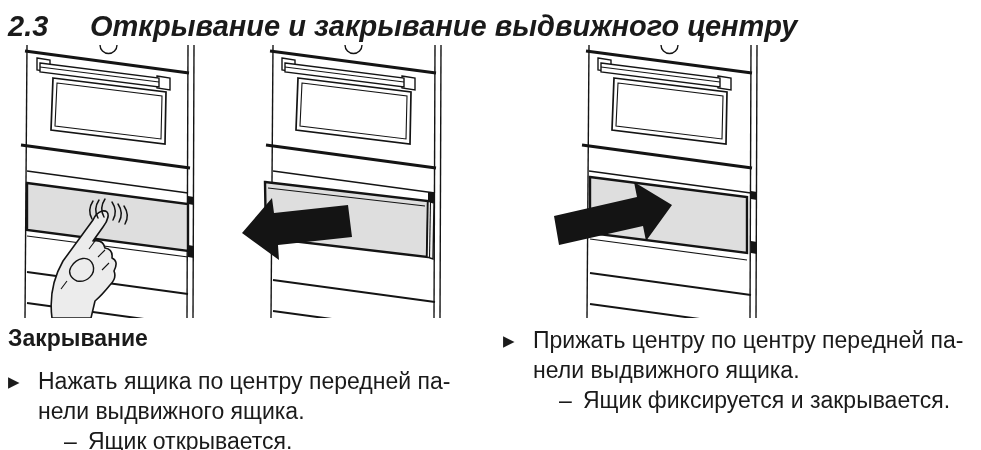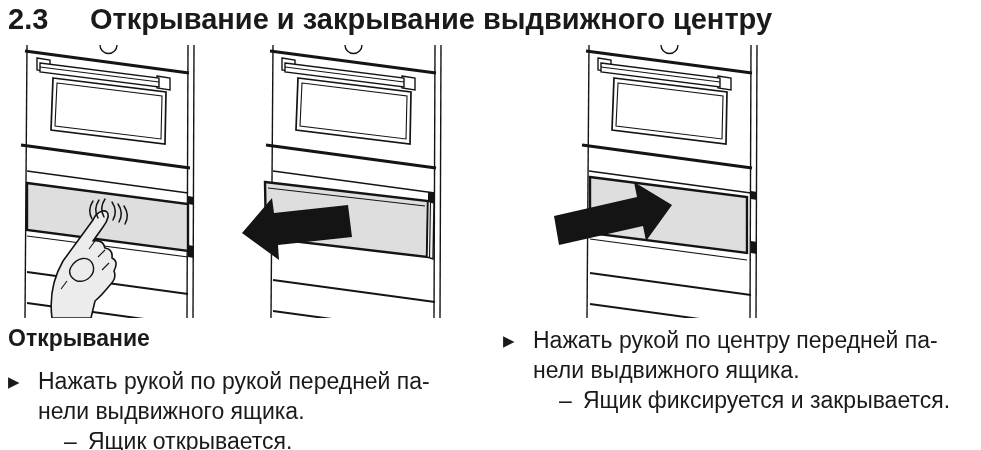--- a/index.html
+++ b/index.html
@@ -7,21 +7,21 @@
     --panel:#dedede;
     --hand:#ececec;
     --text:#1a1a1a;
   }
   html,body{margin:0;padding:0;background:#fff;}
   .page{
     position:relative;width:981px;height:450px;background:#fff;overflow:hidden;
     font-family:"Liberation Sans","DejaVu Sans",sans-serif;color:var(--text);
   }
   
-  .heading{position:absolute;top:3px;left:8px;display:flex;line-height:32px;}
+  .heading{position:absolute;top:10px;left:8px;display:flex;line-height:32px;font-style:italic;}
   .hnum{width:82px;font-size:29px;font-weight:bold;}
   .htitle{font-size:29px;font-weight:bold;white-space:nowrap;}
   
   svg.fig{position:absolute;top:45px;height:273px;}
   .ln  {stroke:var(--line);stroke-width:1.4;fill:none;}
   .ln2 {stroke:var(--line);stroke-width:2;fill:none;}
   .thk {stroke:var(--line);stroke-width:3;fill:none;}
   .thin{stroke:var(--line);stroke-width:1.1;fill:none;}
   .lnf {stroke:var(--line);stroke-width:1.4;fill:#fff;}
   .ln2f{stroke:var(--line);stroke-width:1.7;fill:#fff;}
@@ -147,39 +147,39 @@
       <line x1="47" y1="194" x2="204" y2="215" class="thin"></line>
       <line x1="47" y1="228" x2="208" y2="250" class="ln2"></line>
       <line x1="47" y1="259" x2="208" y2="281" class="ln2"></line>
       <polygon points="208,146 214,147 214,155 208,154" class="blk"></polygon>
       <polygon points="208,196 214,197 214,209 208,208" class="blk"></polygon>
     </g>
     <polygon class="blk" points="11,171 94,152 91,137 129,160 103,196 100,181 16,200"></polygon>
   </svg>
 
   <section class="col col-left">
-    <h3 class="subhead">Открывание</h3>
+    <h3 class="subhead">Закрывание</h3>
     <div class="step">
       <span class="marker">▶</span>
       <div class="step-text">
-        <span>Нажать рукой по рукой передней па-</span><br>
+        <span>Нажать ящика по центру передней па-</span><br>
         <span>нели выдвижного ящика.</span>
       </div>
     </div>
     <div class="result">
       <span class="dash">–</span>
       <span>Ящик открывается.</span>
     </div>
   </section>
 
   <section class="col col-right">
     <div class="step">
       <span class="marker">▶</span>
       <div class="step-text">
-        <span>Нажать рукой по центру передней па-</span><br>
+        <span>Прижать центру по центру передней па-</span><br>
         <span>нели выдвижного ящика.</span>
       </div>
     </div>
     <div class="result">
       <span class="dash">–</span>
       <span>Ящик фиксируется и закрывается.</span>
     </div>
   </section>
 
 </div>

